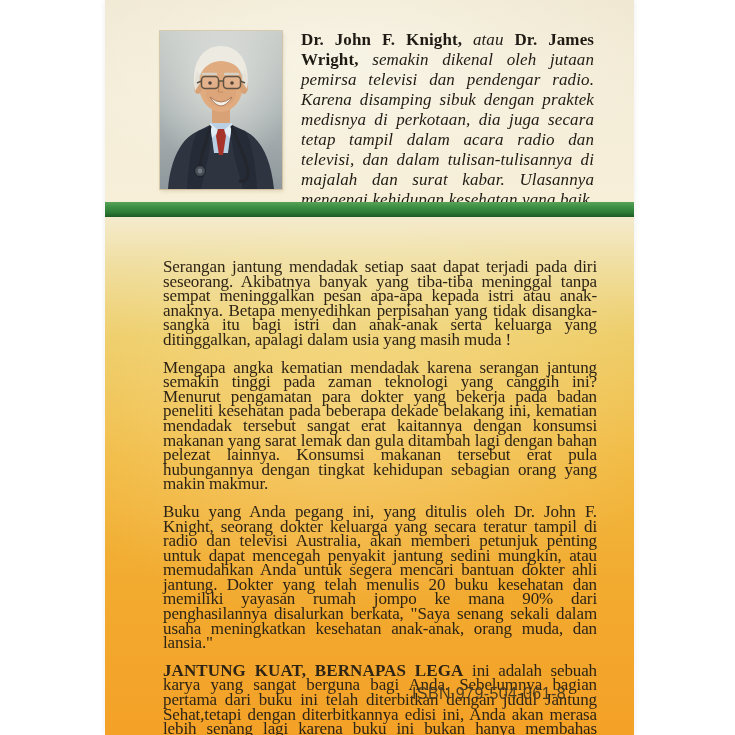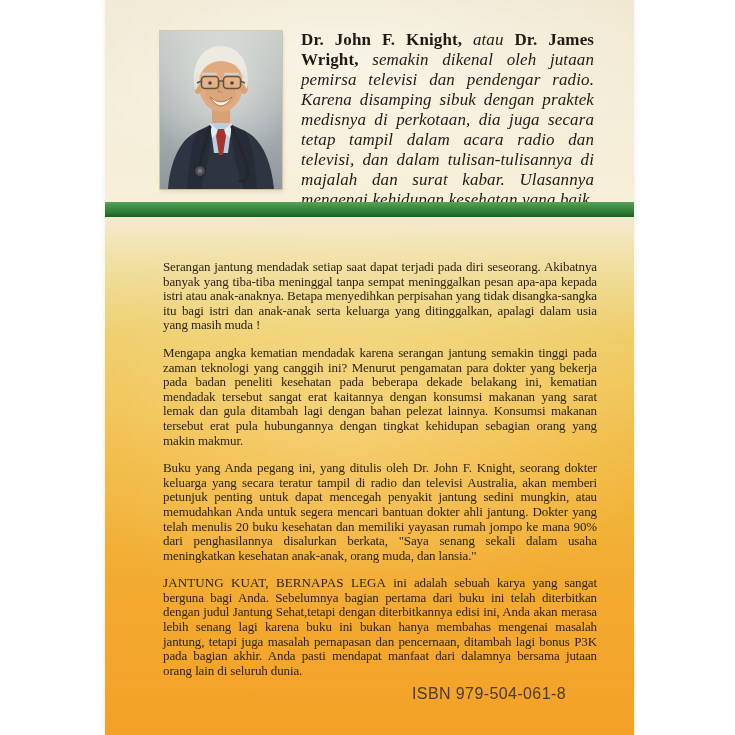--- a/index.html
+++ b/index.html
@@ -44,24 +44,24 @@
 
   
   .main-section {
     position:absolute; left:0; top:217px; width:529px; height:518px;
     background:
       radial-gradient(85% 55% at 46% 38%, rgba(255,248,210,0.32), rgba(255,248,210,0) 72%),
       linear-gradient(180deg,#f4ebcd 0%, #f0dfa2 9%, #eecd68 23%, #f1ba42 46%, #f2ab30 70%, #f4a127 100%);
   }
   .text-col { position:absolute; left:58px; top:43px; width:434px; }
   .para {
-    margin:0 0 13px 0; font-size:13px; line-height:14.6px;
+    margin:0 0 13px 0; font-size:17px; line-height:14.6px;
     text-align:justify; color:#2e2415; letter-spacing:-0.12px;
   }
-  .para .ptitle { font-weight:normal; letter-spacing:0.1px; }
+  .para .ptitle { font-weight:bold; letter-spacing:0.1px; }
   .para .pitalic { }
   .isbn {
     position:absolute; left:307px; top:468px;
     font-family:"Liberation Sans","DejaVu Sans",sans-serif;
     font-size:16px; color:#4a3c20; letter-spacing:0.4px; white-space:nowrap;
   }
 </style>
 </head>
 <body>
 

